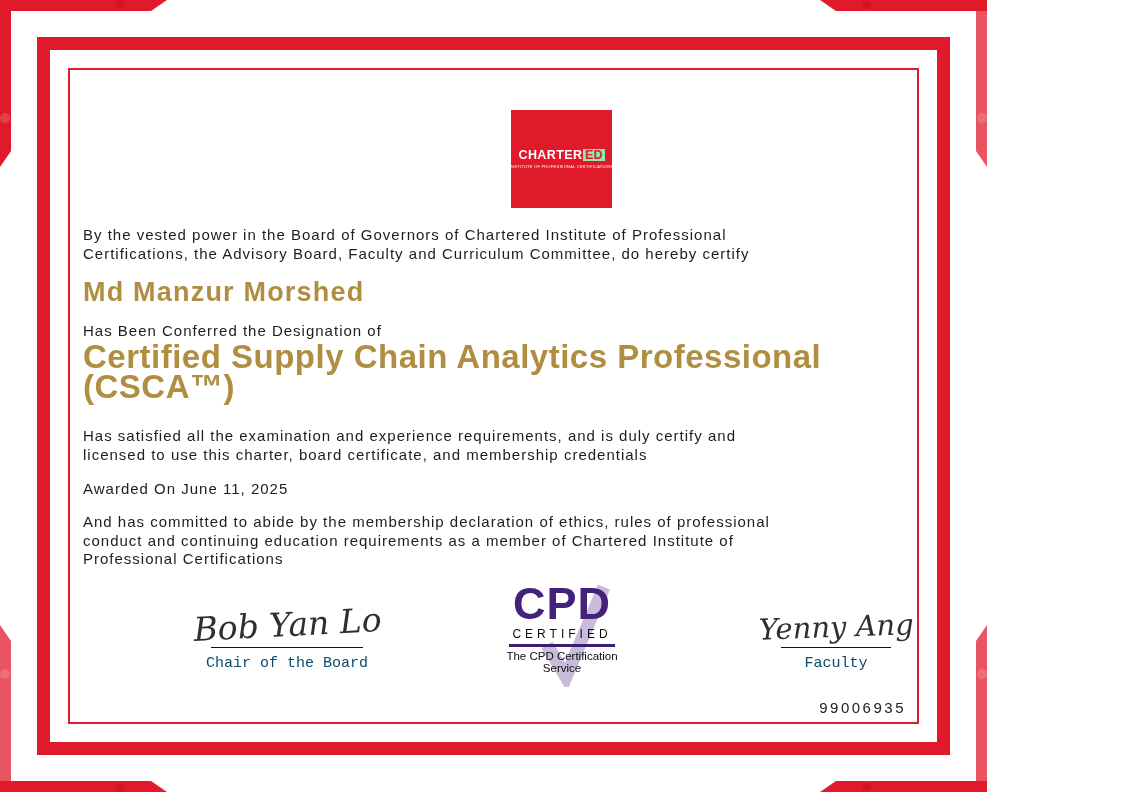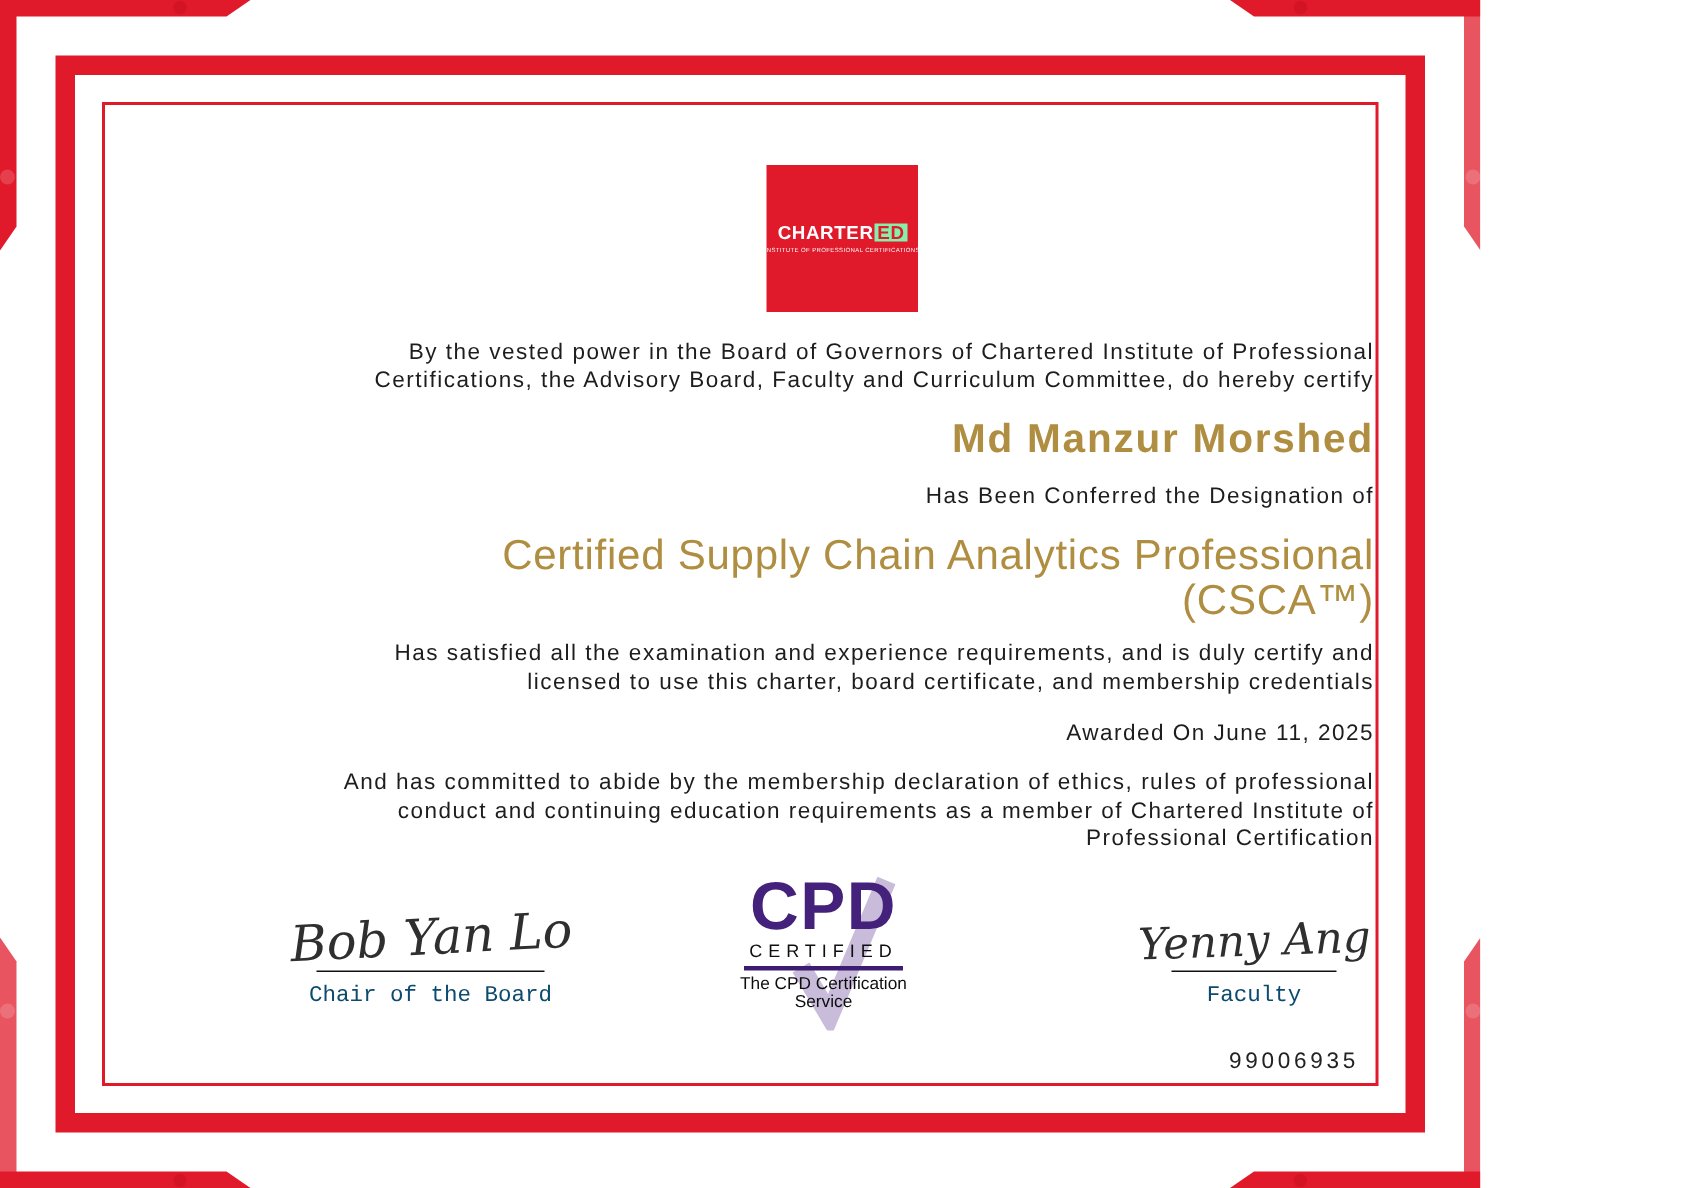--- a/index.html
+++ b/index.html
@@ -25,46 +25,46 @@
 
   
   .logo{position:absolute;left:511px;top:110px;width:101px;height:98px;background:#e0192b;
         display:flex;flex-direction:column;align-items:center;justify-content:center;}
   .logo-word{display:flex;align-items:baseline;color:#fff;font-weight:bold;
              font-size:12.5px;letter-spacing:.4px;line-height:1;}
   .logo-ed{background:#86efac;color:#e0192b;padding:0 1.5px;margin-left:1px;}
   .logo-tagline{color:#fff;font-size:4px;letter-spacing:.25px;margin-top:3px;white-space:nowrap;}
 
   
-  .cblock{position:absolute;left:71px;right:71px;text-align:right;}
+  .cblock{position:absolute;left:71px;right:71px;text-align:left;padding-left:12px;}
   .body-text{font-size:15px;line-height:18.5px;letter-spacing:1px;color:#1d1d1d;}
   .intro{top:226px;}
   .recipient{top:277px;font-size:27px;font-weight:bold;letter-spacing:1.2px;color:#b08e41;}
   .conferred{top:322px;}
-  .designation{top:355px;font-size:28px;font-weight:normal;line-height:30px;
+  .designation{top:342px;font-size:33px;font-weight:bold;line-height:30px;
                letter-spacing:.5px;color:#b08e41;}
   .satisfied{top:427px;}
   .awarded{top:480px;}
   .committed{top:513px;}
 
   
   .sig{position:absolute;width:220px;text-align:center;}
   .sig-left{left:177px;top:586px;}
   .sig-right{left:726px;top:592px;}
   .sig-script{font-family:"DejaVu Serif","Liberation Serif",serif;font-style:italic;
               color:#2f2f2f;display:flex;align-items:flex-end;justify-content:center;}
   .sig-left .sig-script{font-size:33px;height:58px;transform:rotate(-3deg);}
   .sig-right .sig-script{font-size:29px;height:52px;transform:rotate(-2deg);}
   .sig-line{border:0;border-top:1.6px solid #111;margin:3px auto 0;}
   .sig-left .sig-line{width:152px;}
   .sig-right .sig-line{width:110px;}
   .sig-title{font-size:15px;margin-top:7px;color:#0c4a6e;font-family:Liberation Mono, monospace;}
 
   
-  .cpd{position:absolute;left:490px;top:581px;width:118px;text-align:center;}
+  .cpd{position:absolute;left:503px;top:581px;width:118px;text-align:center;}
   .cpd-check{position:absolute;left:0;top:0;width:118px;height:106px;z-index:0;}
   .cpd-inner{position:relative;z-index:1;}
   .cpd-acronym{font-size:45px;line-height:46px;font-weight:bold;color:#44217a;letter-spacing:1px;}
   .cpd-certified{font-size:12px;letter-spacing:4px;color:#0d0d0d;margin-top:0px;}
   .cpd-rule{height:2.5px;background:#3d1d72;margin:3px 6px 3px;}
   .cpd-sub{font-size:11.5px;line-height:12px;color:#0d0d0d;}
 
   
   .cert-number{position:absolute;right:81px;top:699px;font-size:15px;
                letter-spacing:2.5px;color:#222;}
@@ -135,21 +135,21 @@
   <div class="cblock satisfied body-text">
     <div>Has satisfied all the examination and experience requirements, and is duly certify and</div>
     <div>licensed to use this charter, board certificate, and membership credentials</div>
   </div>
 
   <div class="cblock awarded body-text">Awarded On June 11, 2025</div>
 
   <div class="cblock committed body-text">
     <div>And has committed to abide by the membership declaration of ethics, rules of professional</div>
     <div>conduct and continuing education requirements as a member of Chartered Institute of</div>
-    <div>Professional Certification</div>
+    <div>Professional Certifications</div>
   </div>
 
   <div class="sig sig-left">
     <div class="sig-script">Bob Yan Lo</div>
     <hr class="sig-line">
     <div class="sig-title">Chair of the Board</div>
   </div>
 
   <div class="cpd">
     <svg class="cpd-check" viewBox="0 0 118 106">

